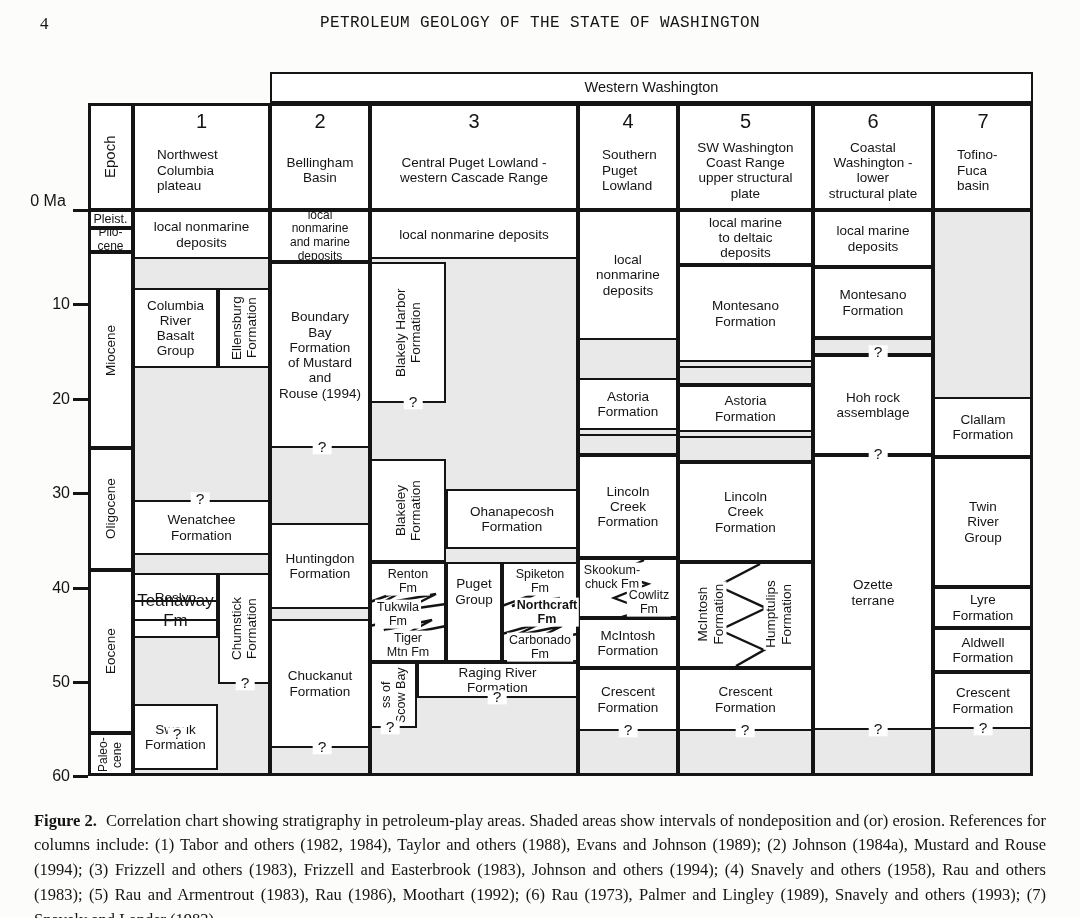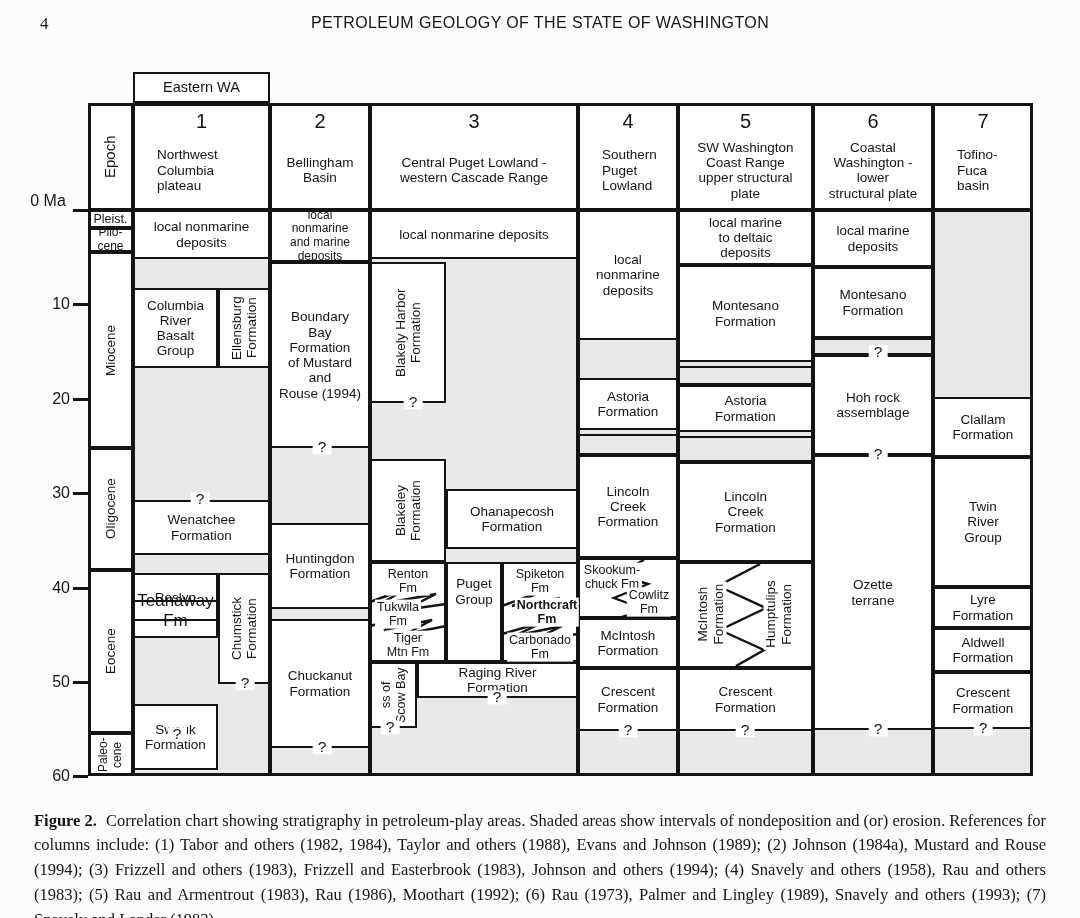--- a/index.html
+++ b/index.html
@@ -4,21 +4,21 @@
 <style>
   html,body{margin:0;padding:0;}
   body{
     width:1080px;height:918px;position:relative;
     background:#fcfcfb;color:#141414;
     font-family:"Liberation Sans","DejaVu Sans",sans-serif;
     overflow:hidden;
   }
   #page-number{position:absolute;left:40px;top:14px;font-family:"Liberation Serif","DejaVu Serif",serif;font-size:17px;}
   #running-title{position:absolute;left:0;top:14px;width:100%;text-align:center;
-    font-family:Liberation Sans, sans-serif;font-size:16px;letter-spacing:.4px;}
+    font-family:Liberation Mono, monospace;font-size:16px;letter-spacing:.4px;}
   #chart{position:absolute;inset:0;}
   .cell{
     position:absolute;box-sizing:border-box;background:#fff;border:2px solid #141414;
     display:flex;align-items:center;justify-content:center;
     text-align:center;white-space:pre-line;font-size:13.5px;line-height:1.13;padding:0;
   }
   .cell.gray{background:#e9e9e9;}
   .vert{writing-mode:vertical-rl;transform:rotate(180deg);}
   .base{position:absolute;box-sizing:border-box;background:#e9e9e9;border:2px solid #141414;}
   .mainframe{position:absolute;box-sizing:border-box;border:3px solid #141414;pointer-events:none;}
@@ -47,21 +47,21 @@
   }
   #figure-caption b{margin-right:9px;}
 </style>
 </head>
 <body>
 
 <div id="page-number">4</div>
 <div id="running-title">PETROLEUM GEOLOGY OF THE STATE OF WASHINGTON</div>
 
 <div id="chart">
-    <div class="cell region" style="left: 133px; top: 72px; width: 137px; height: 31px;">Eastern WA</div>
+    <div class="cell region" style="left: 270px; top: 72px; width: 763px; height: 31px;">Western Washington</div>
     <div class="cell vert" style="left: 88px; top: 103px; width: 45px; height: 107px; font-size: 15px;">Epoch</div>
     <div class="cell colhead left" style="left: 133px; top: 103px; width: 137px; height: 107px;"><div class="colnum">1</div><div class="coltitle">Northwest
 Columbia
 plateau</div></div>
     <div class="cell colhead" style="left: 270px; top: 103px; width: 100px; height: 107px;"><div class="colnum">2</div><div class="coltitle">Bellingham
 Basin</div></div>
     <div class="cell colhead" style="left: 370px; top: 103px; width: 208px; height: 107px;"><div class="colnum">3</div><div class="coltitle">Central Puget Lowland -
 western Cascade Range</div></div>
     <div class="cell colhead left" style="left: 578px; top: 103px; width: 100px; height: 107px;"><div class="colnum">4</div><div class="coltitle">Southern
 Puget

